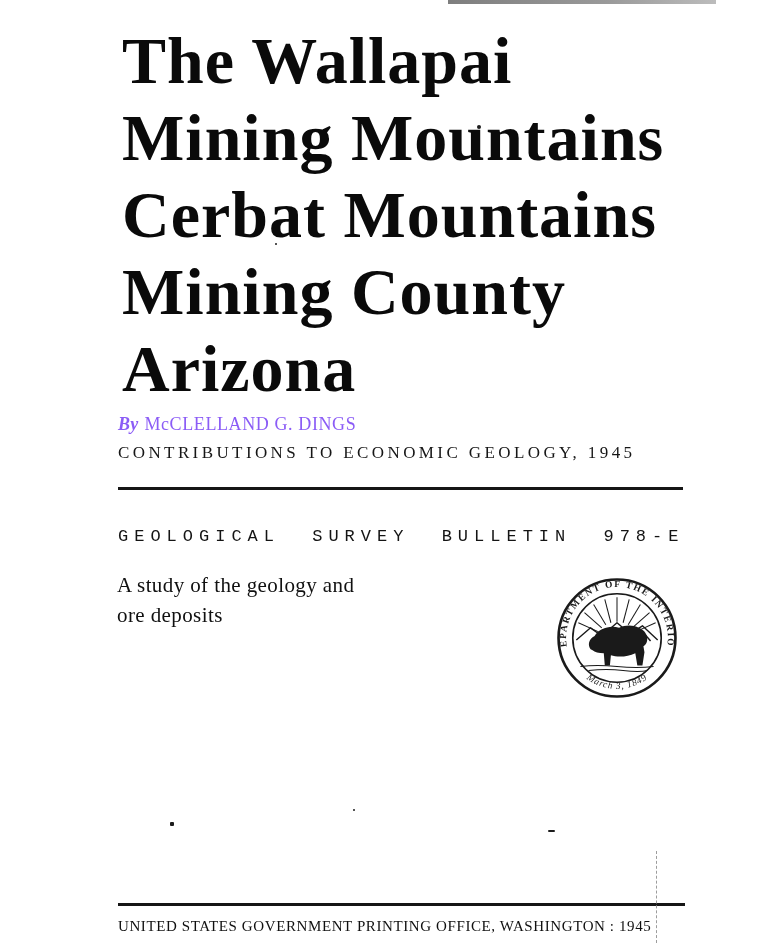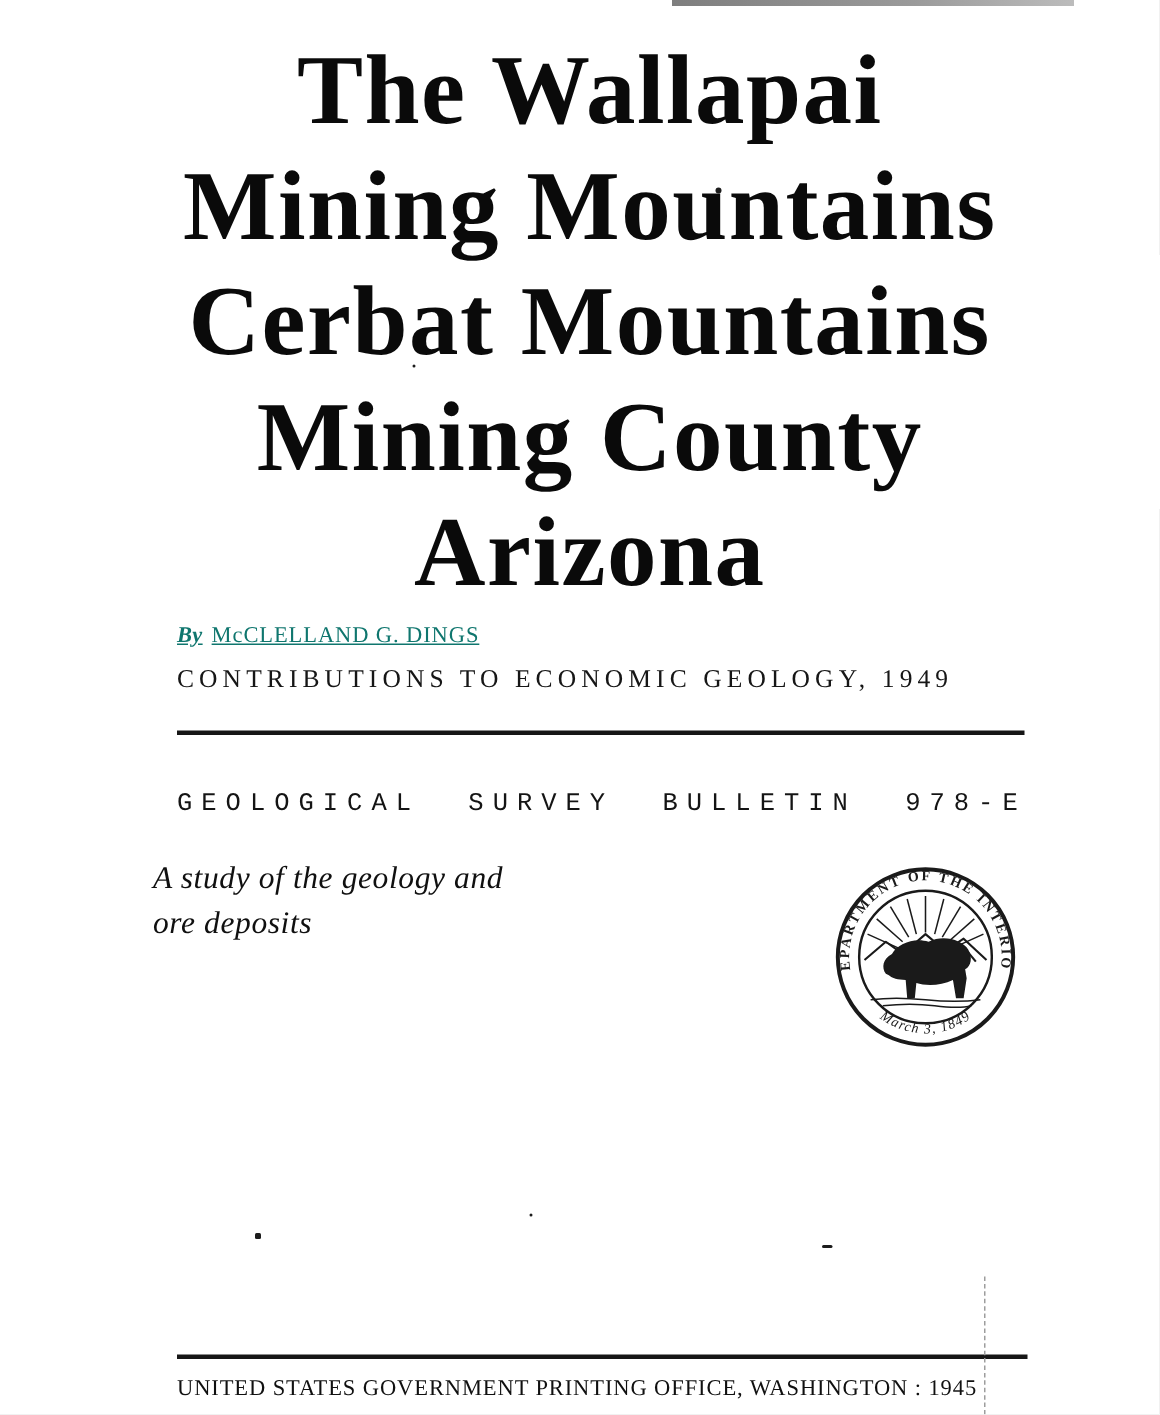--- a/index.html
+++ b/index.html
@@ -8,45 +8,45 @@
     width:773px;height:943px;
     background:#ffffff;
     overflow:hidden;
     font-family:"Liberation Serif", serif;
     color:#131313;
   }
   .topbar{
     position:absolute;left:448px;top:0;width:268px;height:4px;
     background:linear-gradient(to right,#7e7e7e 0%,#9a9a9a 60%,#bcbcbc 100%);
   }
-  .title-block{position:absolute;left:122px;top:22px;text-align:center;}
+  .title-block{position:absolute;left:122px;top:22px;}
   .title-line{
     display:block;height:77px;line-height:77px;
     font-size:66px;font-weight:bold;letter-spacing:1px;color:#0a0a0a;
     white-space:nowrap;
   }
   .byline{
     position:absolute;left:118px;top:414px;height:20px;line-height:20px;
-    font-size:15px;letter-spacing:.6px;white-space:nowrap;color:#0f766e;text-decoration:underline;
+    font-size:18px;letter-spacing:.6px;white-space:nowrap;color:#8b5cf6;
   }
   .byline .by{font-style:italic;font-weight:bold;margin-right:6px;letter-spacing:.2px;}
   .series-line{
     position:absolute;left:118px;top:443px;height:20px;line-height:20px;
     font-size:17px;letter-spacing:3.4px;white-space:nowrap;color:#161616;
   }
   .rule{position:absolute;left:118px;width:565px;height:3px;background:#161616;}
   .rule-1{top:487px;}
   .rule-2{top:903px;width:567px;}
   .bulletin-line{
     position:absolute;left:118px;top:526px;height:22px;line-height:22px;
     font-size:17px;letter-spacing:6px;word-spacing:16px;white-space:nowrap;color:#141414;font-family:Liberation Mono, monospace;
   }
   .subtitle{
-    position:absolute;left:102px;top:570px;
-    font-size:21px;font-style:italic;line-height:30px;color:#101010;
+    position:absolute;left:117px;top:570px;
+    font-size:21px;line-height:30px;color:#101010;
     letter-spacing:.4px;
   }
   .seal{position:absolute;left:556px;top:577px;width:122px;height:122px;}
   .imprint{
     position:absolute;left:118px;top:916px;height:20px;line-height:20px;
     font-size:15px;letter-spacing:.6px;white-space:nowrap;color:#101010;
   }
   .vline-faint{
     position:absolute;left:656px;top:851px;width:0;height:92px;
     border-left:1px dashed #9d9d9d;
@@ -70,21 +70,21 @@
     <span class="title-line">Mining Mountains</span>
     <span class="title-line">Cerbat Mountains</span>
     <span class="title-line">Mining County</span>
     <span class="title-line">Arizona</span>
   </div>
 
   <div class="byline">
     <span class="by">By</span><span>McCLELLAND G. DINGS</span>
   </div>
 
-  <div class="series-line">CONTRIBUTIONS TO ECONOMIC GEOLOGY, 1949</div>
+  <div class="series-line">CONTRIBUTIONS TO ECONOMIC GEOLOGY, 1945</div>
 
   <div class="rule rule-1"></div>
 
   <div class="bulletin-line">GEOLOGICAL SURVEY BULLETIN 978-E</div>
 
   <div class="subtitle">
     <span>A study of the geology and</span><br>
     <span>ore deposits</span>
   </div>
 

